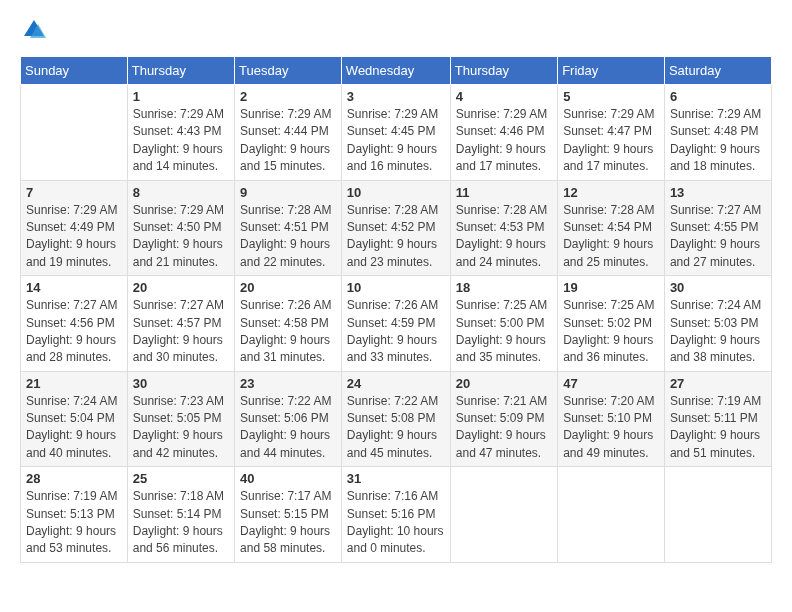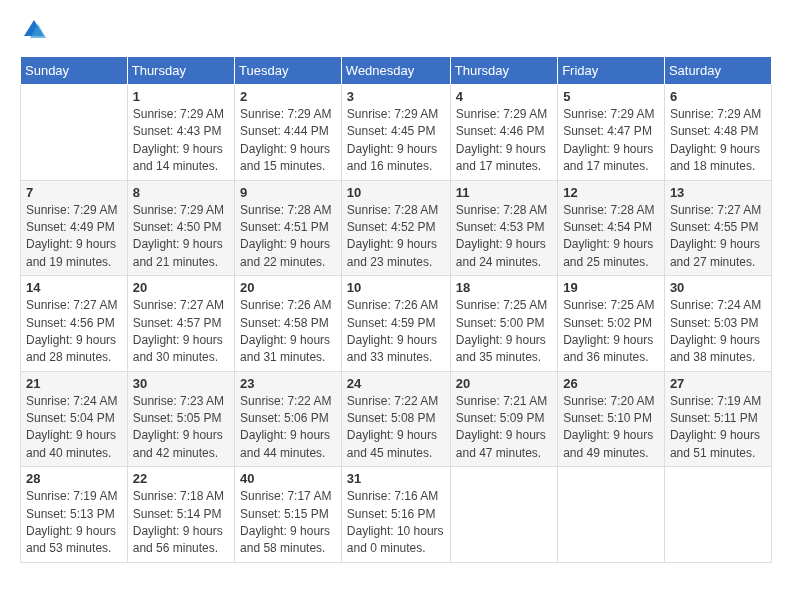--- a/index.html
+++ b/index.html
@@ -228,35 +228,35 @@
         </td>
         <td>
           <div class="day-number">24</div>
           <div class="day-info">Sunrise: 7:22 AM<br>Sunset: 5:08 PM<br>Daylight: 9 hours<br>and 45 minutes.</div>
         </td>
         <td>
           <div class="day-number">20</div>
           <div class="day-info">Sunrise: 7:21 AM<br>Sunset: 5:09 PM<br>Daylight: 9 hours<br>and 47 minutes.</div>
         </td>
         <td>
-          <div class="day-number">26</div>
+          <div class="day-number">47</div>
           <div class="day-info">Sunrise: 7:20 AM<br>Sunset: 5:10 PM<br>Daylight: 9 hours<br>and 49 minutes.</div>
         </td>
         <td>
           <div class="day-number">27</div>
           <div class="day-info">Sunrise: 7:19 AM<br>Sunset: 5:11 PM<br>Daylight: 9 hours<br>and 51 minutes.</div>
         </td>
       </tr>
       <tr>
         <td>
           <div class="day-number">28</div>
           <div class="day-info">Sunrise: 7:19 AM<br>Sunset: 5:13 PM<br>Daylight: 9 hours<br>and 53 minutes.</div>
         </td>
         <td>
-          <div class="day-number">22</div>
+          <div class="day-number">25</div>
           <div class="day-info">Sunrise: 7:18 AM<br>Sunset: 5:14 PM<br>Daylight: 9 hours<br>and 56 minutes.</div>
         </td>
         <td>
           <div class="day-number">40</div>
           <div class="day-info">Sunrise: 7:17 AM<br>Sunset: 5:15 PM<br>Daylight: 9 hours<br>and 58 minutes.</div>
         </td>
         <td>
           <div class="day-number">31</div>
           <div class="day-info">Sunrise: 7:16 AM<br>Sunset: 5:16 PM<br>Daylight: 10 hours<br>and 0 minutes.</div>
         </td>

